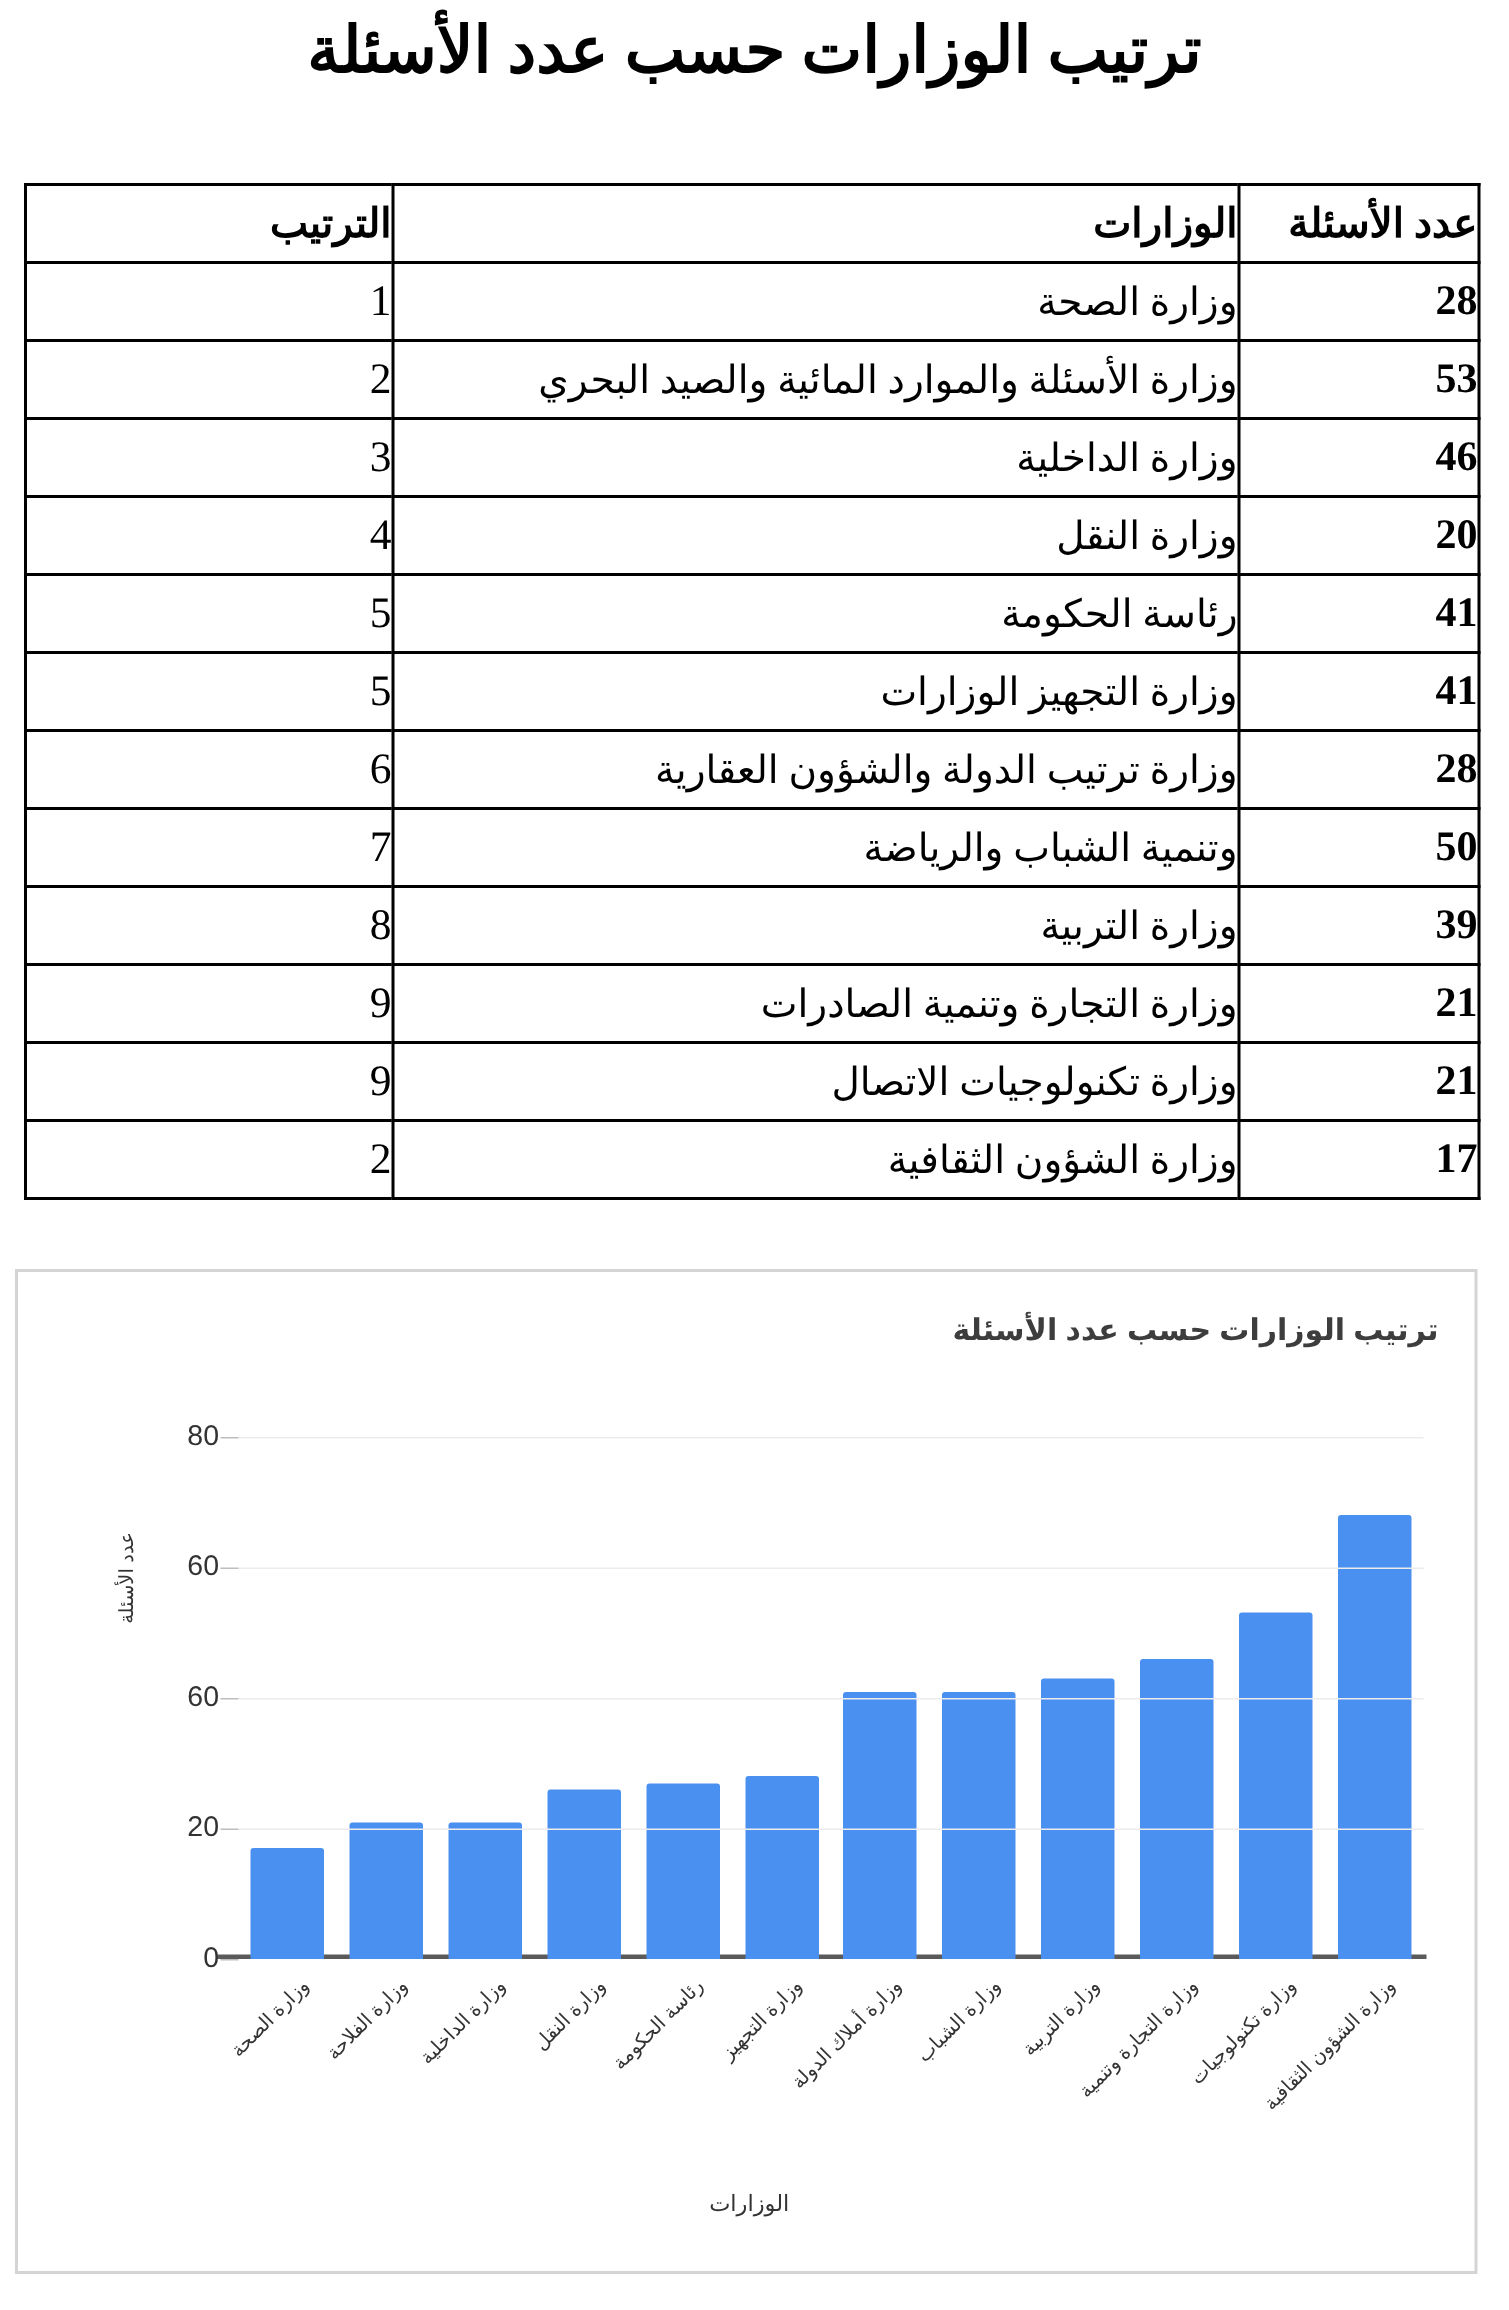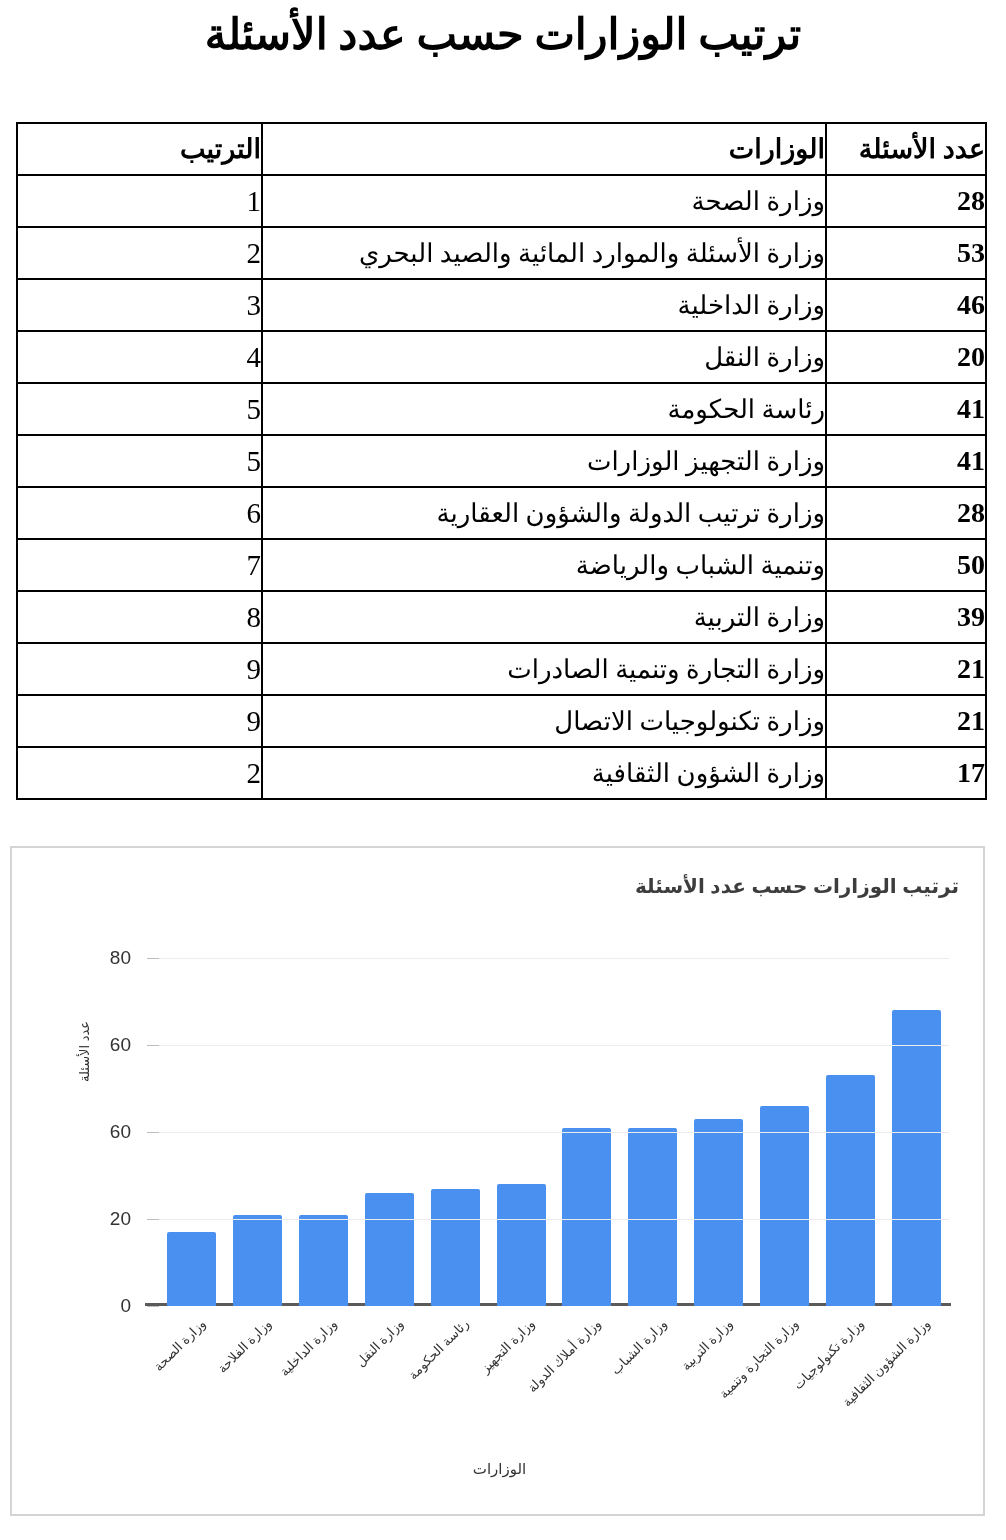--- a/index.html
+++ b/index.html
@@ -119,21 +119,21 @@
     position: absolute;
     left: -14px;
     bottom: 0;
     width: 806px;
     height: 3px;
     background: #5a5a5a;
   }
   .ytick-label {
     position: absolute;
     right: 100%;
-    margin-right: 28px;
+    margin-right: 13px;
     transform: translateY(-50%);
     font-family: "Liberation Sans", "DejaVu Sans", sans-serif;
     font-size: 19px;
     color: #333333;
     white-space: nowrap;
   }
   .ytick-stub {
     position: absolute;
     left: -12px;
     width: 12px;

